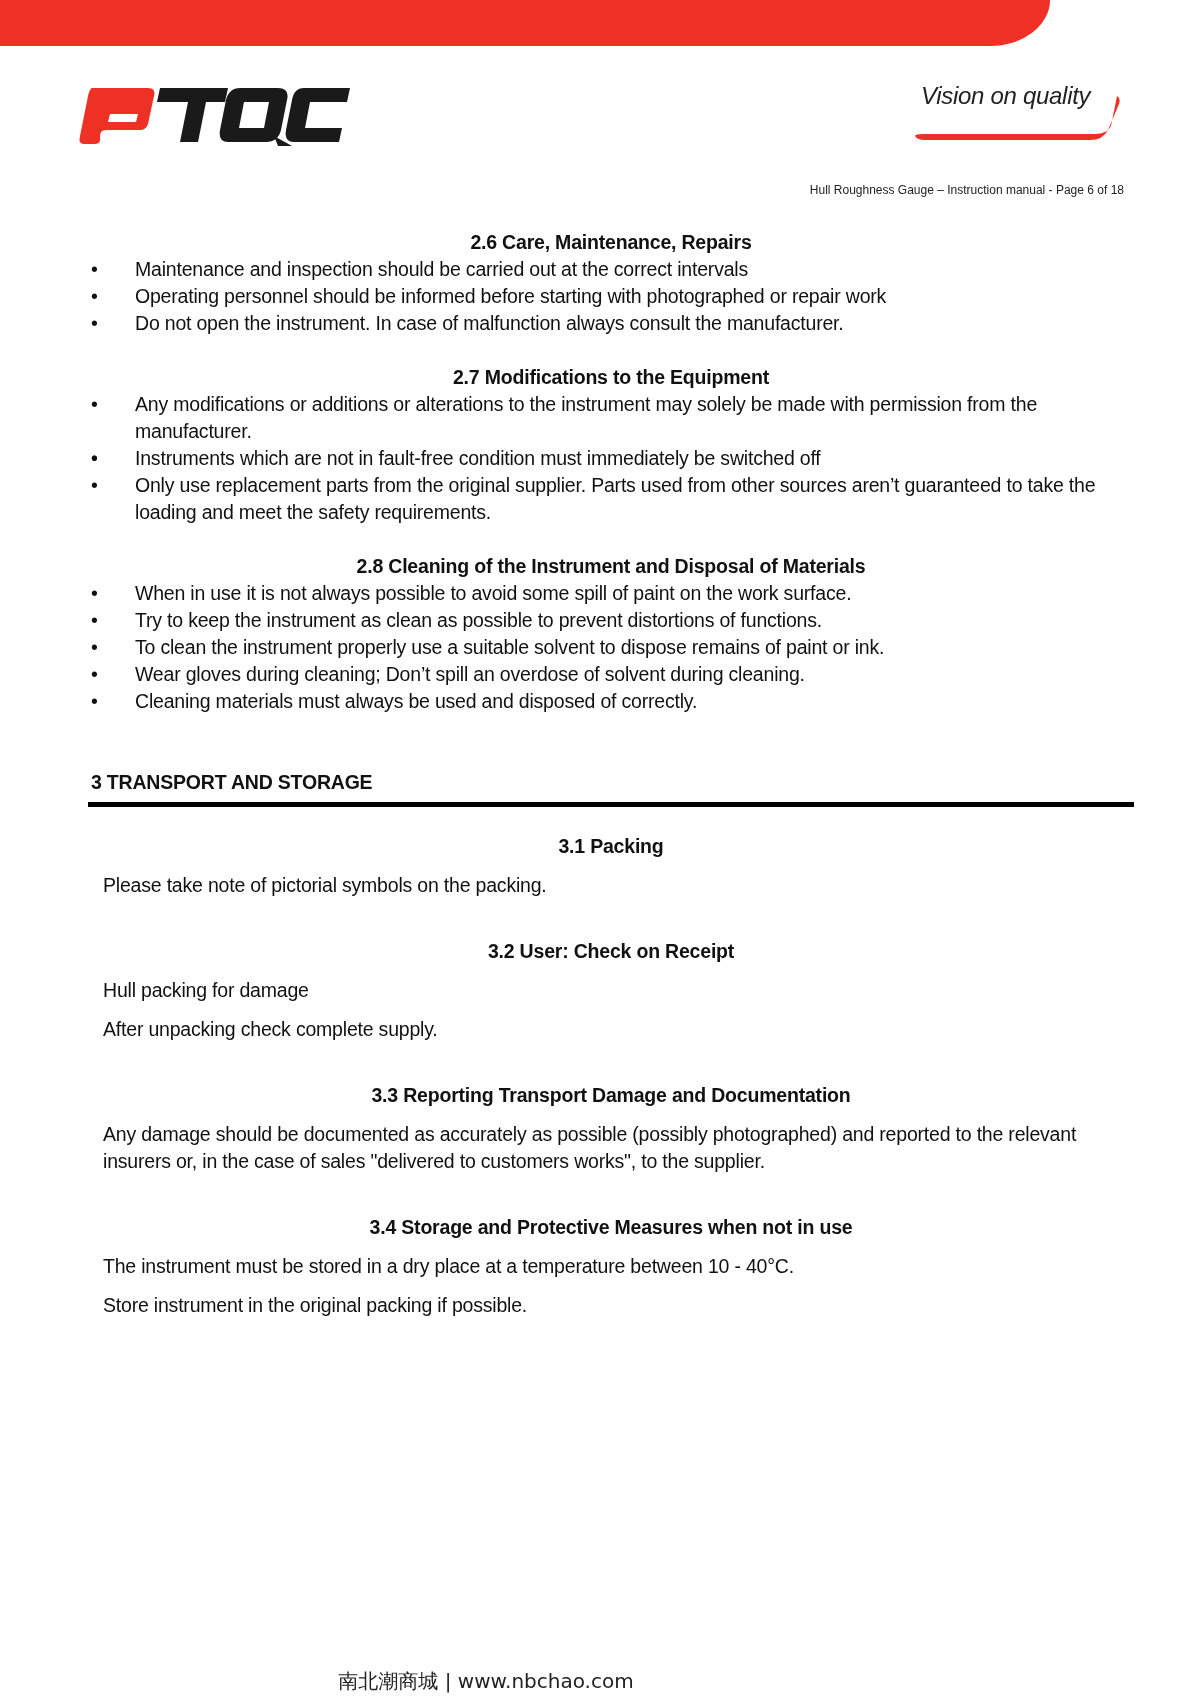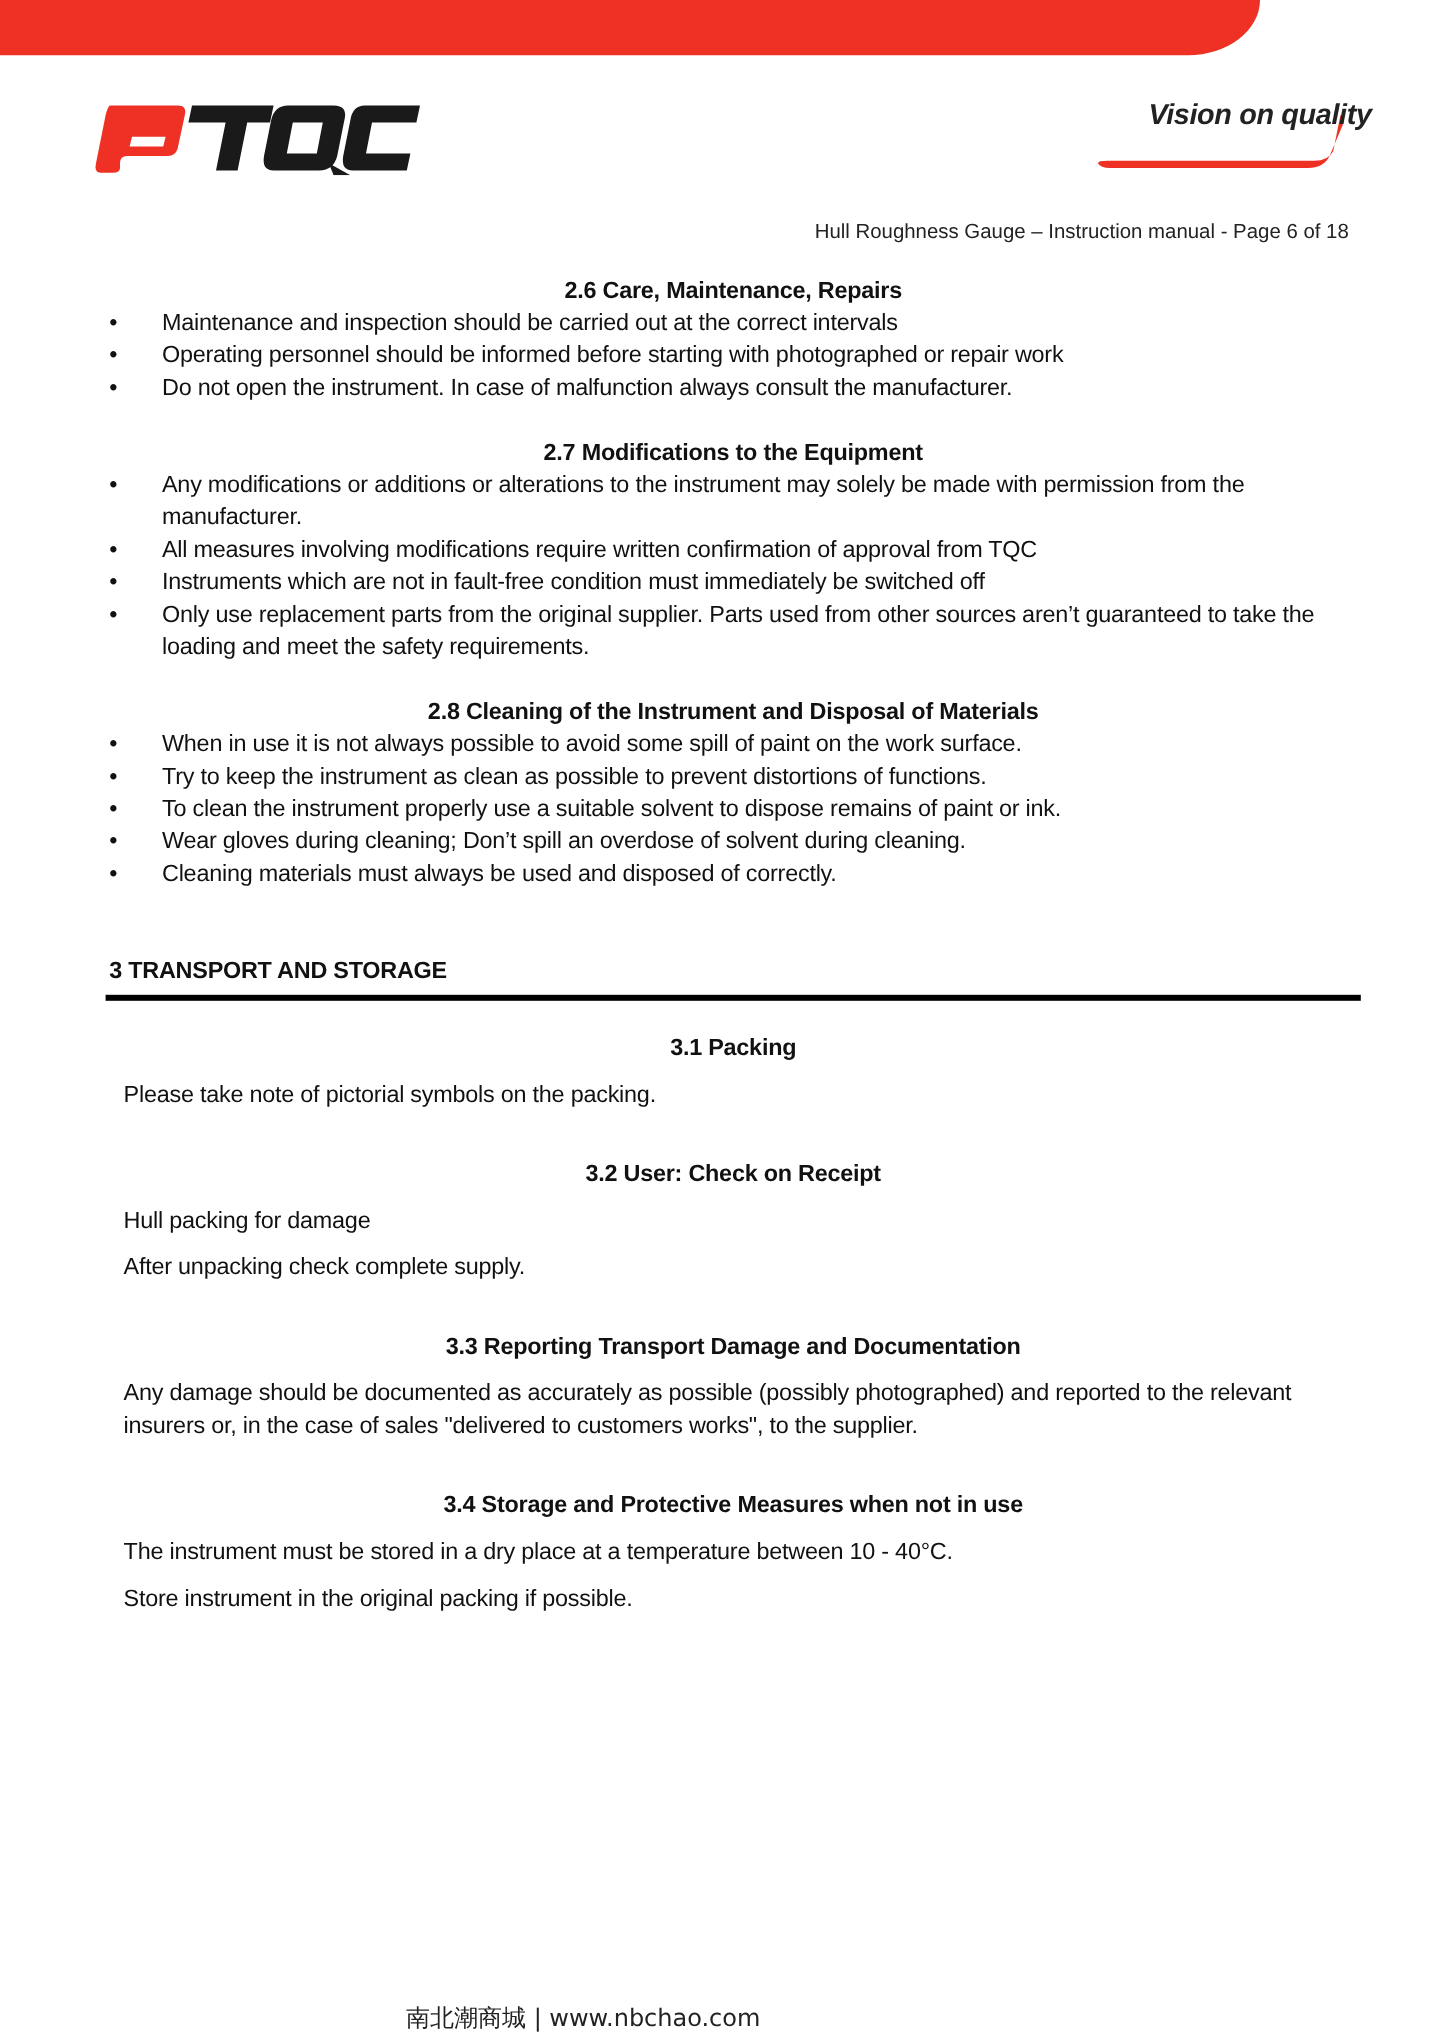--- a/index.html
+++ b/index.html
@@ -2,24 +2,24 @@
 <html><head>
 <meta charset="utf-8">
 <style>
   html, body { margin: 0; padding: 0; background: #ffffff; }
   body { width: 1200px; height: 1697px; position: relative; overflow: hidden;
          font-family: "Liberation Sans", "DejaVu Sans", sans-serif; color: #111; }
   .topbar { position: absolute; left: 0; top: 0; width: 1050px; height: 46px;
             background: #ee3124; border-bottom-right-radius: 60px 46px; }
   .logo { position: absolute; left: 78px; top: 84px; width: 275px; height: 62px; }
   .slogan { position: absolute; left: 905px; top: 78px; width: 220px; height: 70px; }
-  .slogan-text { position: absolute; left: 16px; top: 4px; font-style: italic; font-weight: bold;
-                 font-size: 24px; color: #222; letter-spacing: -0.3px; white-space: nowrap; margin-left: 36px; }
+  .slogan-text { position: absolute; left: 16px; top: 4px; font-style: italic; font-weight: normal;
+                 font-size: 24px; color: #222; letter-spacing: -0.3px; white-space: nowrap; }
   .slogan svg { position: absolute; left: 0; top: 0; }
-  .page-header { position: absolute; right: 76px; top: 183px; font-size: 17px; color: #222; white-space: nowrap; }
+  .page-header { position: absolute; right: 76px; top: 183px; font-size: 12px; color: #222; white-space: nowrap; }
   .content { position: absolute; left: 91px; top: 229px; width: 1040px; }
   .h { font-weight: bold; font-size: 19.5px; line-height: 27px; letter-spacing: -0.2px; margin: 0; text-align: center; }
   .p { font-size: 19.5px; line-height: 27px; margin: 12px; letter-spacing: -0.2px; }
   ul { list-style: none; margin: 0; padding: 0; }
   li { position: relative; padding-left: 44px; font-size: 19.5px; line-height: 27px; letter-spacing: -0.2px; }
   li .bullet { position: absolute; left: 0; top: 0; width: 10px; }
   .gap { height: 27px; }
   .gap2 { height: 54px; }
   .chapter { font-weight: bold; font-size: 19.5px; line-height: 27px; letter-spacing: -0.2px; }
   .rule { height: 5px; background: #000; width: 1046px; margin-left: -3px; margin-top: 6px; }
@@ -57,21 +57,21 @@
   <ul>
     <li><span class="bullet">•</span><span>Maintenance and inspection should be carried out at the correct intervals</span></li>
     <li><span class="bullet">•</span><span>Operating personnel should be informed before starting with photographed or repair work</span></li>
     <li><span class="bullet">•</span><span>Do not open the instrument. In case of malfunction always consult the manufacturer.</span></li>
   </ul>
   <div class="gap"></div>
 
   <p class="h">2.7 Modifications to the Equipment</p>
   <ul>
     <li><span class="bullet">•</span><span>Any modifications or additions or alterations to the instrument may solely be made with permission from the manufacturer.</span></li>
-    <li><span class="bullet">•</span><span>All measures involving modifications require written confirmation of approval from TQC</span></li>
+    <li><span class="bullet">•</span></li>
     <li><span class="bullet">•</span><span>Instruments which are not in fault-free condition must immediately be switched off</span></li>
     <li><span class="bullet">•</span><span>Only use replacement parts from the original supplier. Parts used from other sources aren’t guaranteed to take the loading and meet the safety requirements.</span></li>
   </ul>
   <div class="gap"></div>
 
   <p class="h">2.8 Cleaning of the Instrument and Disposal of Materials</p>
   <ul>
     <li><span class="bullet">•</span><span>When in use it is not always possible to avoid some spill of paint on the work surface.</span></li>
     <li><span class="bullet">•</span><span>Try to keep the instrument as clean as possible to prevent distortions of functions.</span></li>
     <li><span class="bullet">•</span><span>To clean the instrument properly use a suitable solvent to dispose remains of paint or ink.</span></li>

